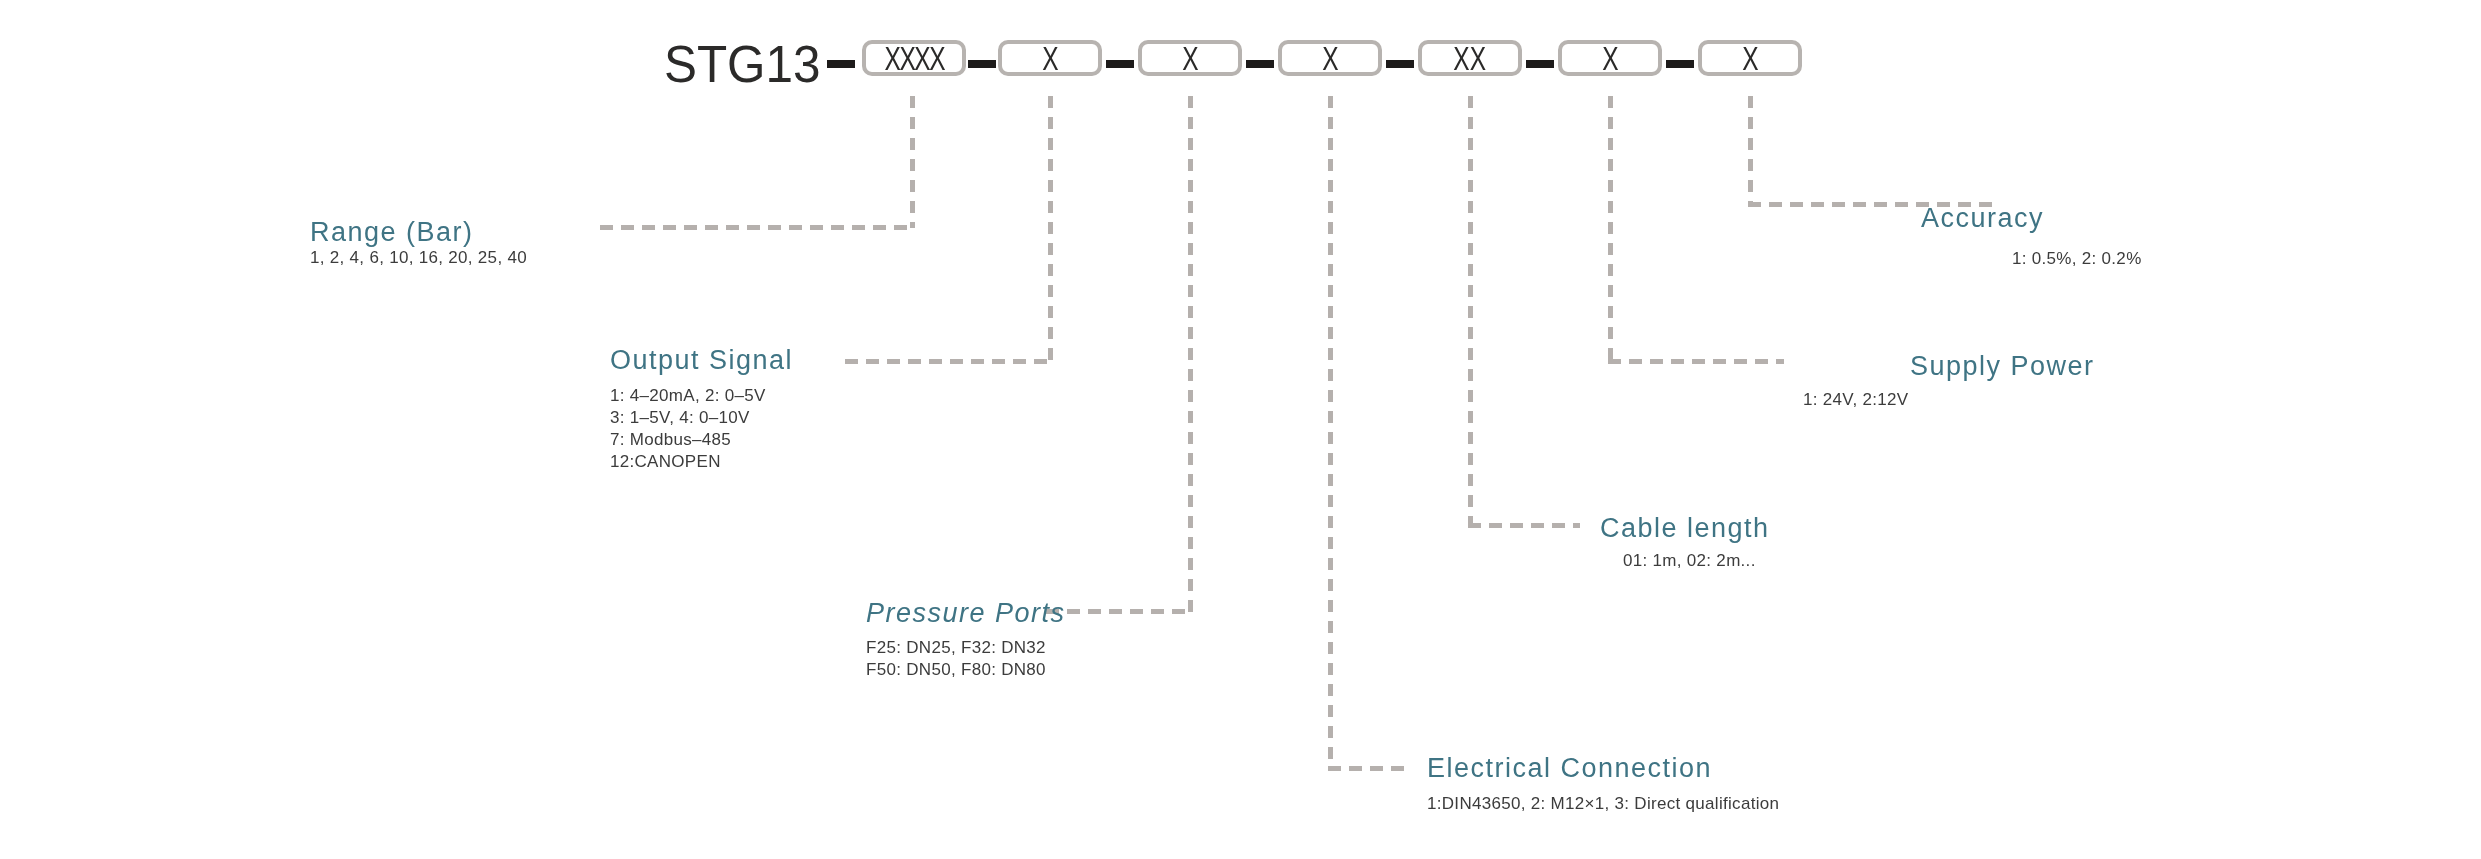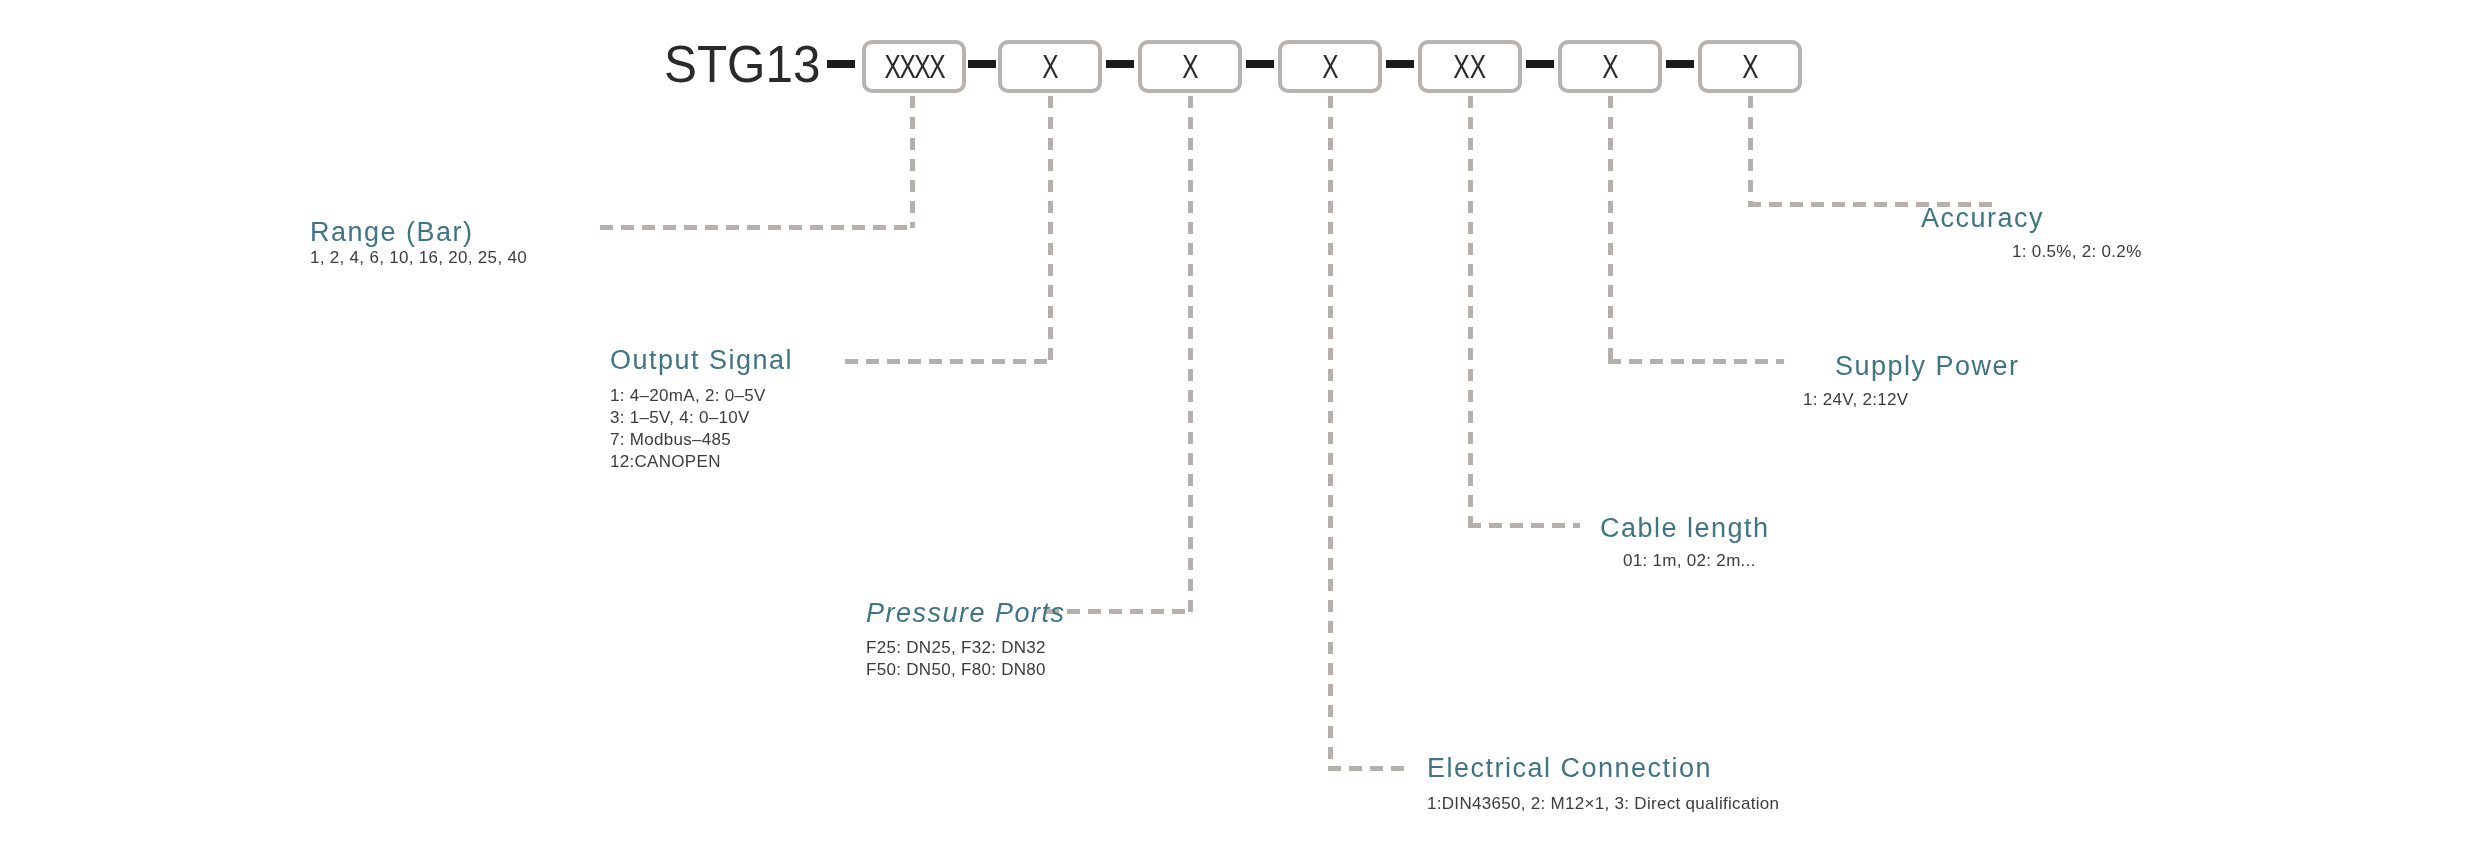--- a/index.html
+++ b/index.html
@@ -9,21 +9,21 @@
     background:#ffffff;
     font-family:"Liberation Sans","DejaVu Sans",sans-serif;
     overflow:hidden;
   }
   .title{
     position:absolute;left:664px;top:40px;height:48px;line-height:48px;
     font-size:52px;color:#2b2a29;letter-spacing:0px;font-weight:400;
     transform:scaleX(0.95);transform-origin:left center;
   }
   .code-box{
-    position:absolute;top:40px;width:104px;height:53px;box-sizing:border-box;
+    position:absolute;top:40px;width:104px;height:36px;box-sizing:border-box;
     border:4px solid #b7b3b0;border-radius:10px;background:#ffffff;
     display:flex;align-items:center;justify-content:center;
   }
   .code-box span{
     font-size:34px;color:#2b2a29;font-weight:400;
     transform:scaleX(0.72);transform-origin:center;white-space:nowrap;
   }
   .code-box.wide4 span{letter-spacing:-2px;}
   .bdash{position:absolute;top:60px;width:28px;height:8px;background:#1d1b1a;}
   .vline{position:absolute;width:5px;background:repeating-linear-gradient(180deg,#b5b0ad 0 12px,rgba(0,0,0,0) 12px 21px);}
@@ -112,23 +112,23 @@
   <div class="heading" style="left:1427px;top:750px;">Electrical Connection</div>
   <div class="values" style="left:1427px;top:793px;">
     <div>1:DIN43650, 2: M12×1, 3: Direct qualification</div>
   </div>
 
   <div class="heading" style="left:1600px;top:510px;">Cable length</div>
   <div class="values" style="left:1600px;top:550px;margin-left:23px;">
     <div>01: 1m, 02: 2m...</div>
   </div>
 
-  <div class="heading" style="left:1835px;top:348px;">Supply Power</div>
+  <div class="heading" style="left:1910px;top:348px;">Supply Power</div>
   <div class="values" style="left:1803px;top:389px;">
     <div>1: 24V, 2:12V</div>
   </div>
 
   <div class="heading" style="left:1921px;top:200px;">Accuracy</div>
-  <div class="values" style="left:2012px;top:241px;text-align:right;">
+  <div class="values" style="left:2012px;top:248px;text-align:right;">
     <div>1: 0.5%, 2: 0.2%</div>
   </div>
 
 </div>
 
 </body></html>

